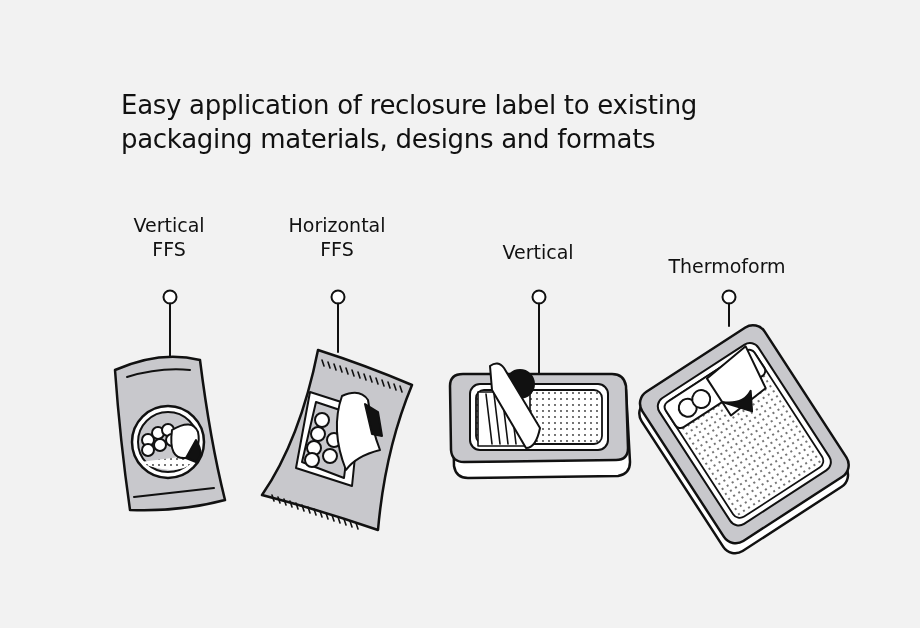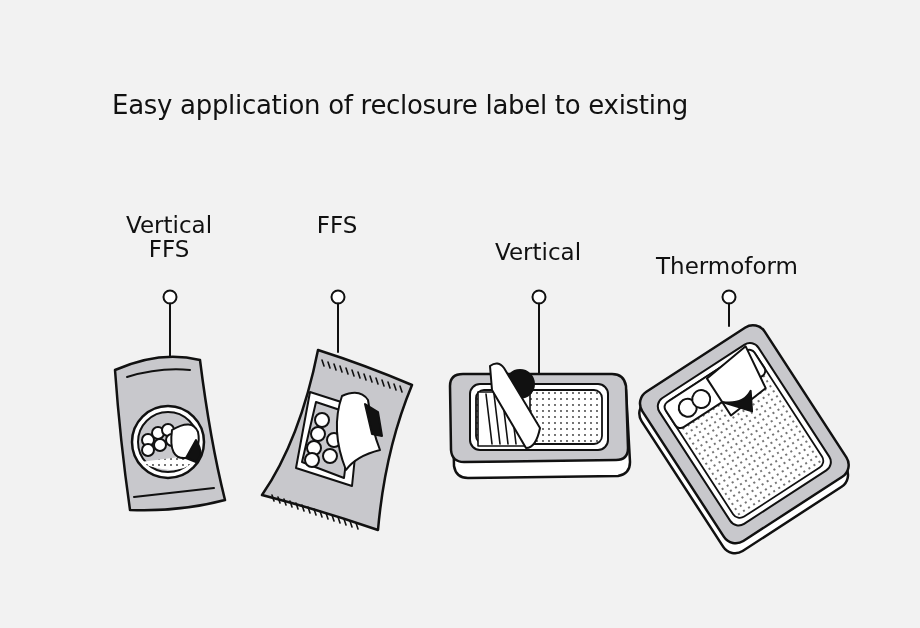--- a/index.html
+++ b/index.html
@@ -1,34 +1,36 @@
 <!DOCTYPE html>
 <html><head>
 <meta charset="utf-8">
 <style>
   html, body { margin:0; padding:0; }
   body { width:920px; height:628px; background:#f2f2f2; position:relative; overflow:hidden;
          font-family:"DejaVu Sans", sans-serif; color:#111; }
   .title { position:absolute; left:112px; top:88px; font-size:26px; line-height:34px; letter-spacing:-0.3px; }
-  .title div { white-space:nowrap; }
-  .label { position:absolute; font-size:23px; line-height:24px; text-align:center; white-space:nowrap; transform:translateX(-50%); }
+  .title div { white-space:nowrap;margin-left:9px; }
+  .label { position:absolute; font-size:19px; line-height:24px; text-align:center; white-space:nowrap; transform:translateX(-50%); }
   svg.art { position:absolute; left:0; top:0; }
 </style>
 </head>
 <body>
 
 <div class="title">
   <div>Easy application of reclosure label to existing</div>
+  <div>packaging materials, designs and formats</div>
 </div>
 
 <div class="label" style="left:169px; top:213px;">
   <div>Vertical</div>
   <div>FFS</div>
 </div>
 <div class="label" style="left:337px; top:213px;">
+  <div>Horizontal</div>
   <div>FFS</div>
 </div>
 <div class="label" style="left:538px; top:240px;">
   <div>Vertical</div>
 </div>
 <div class="label" style="left:727px; top:254px;">
   <div>Thermoform</div>
 </div>
 
 <svg class="art" width="920" height="628" viewBox="0 0 920 628">

